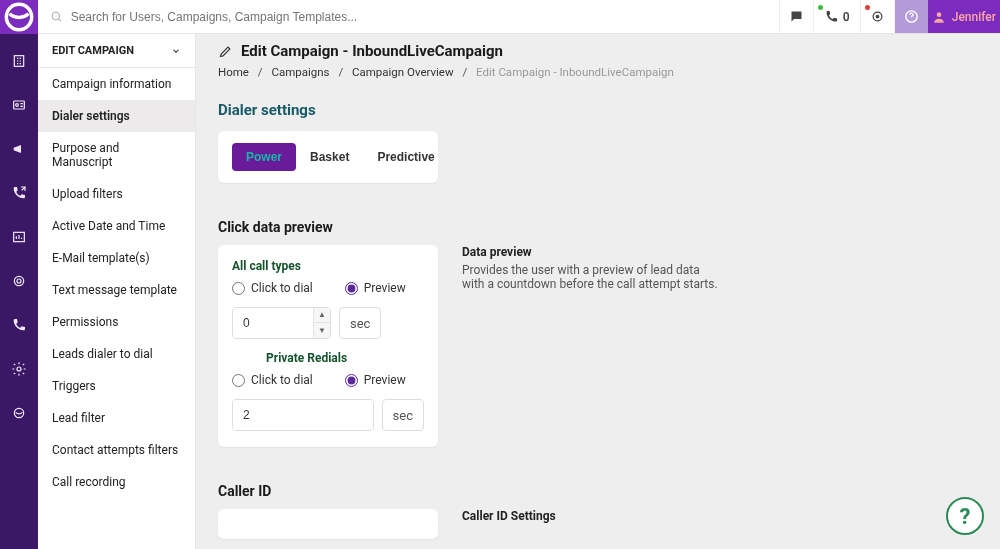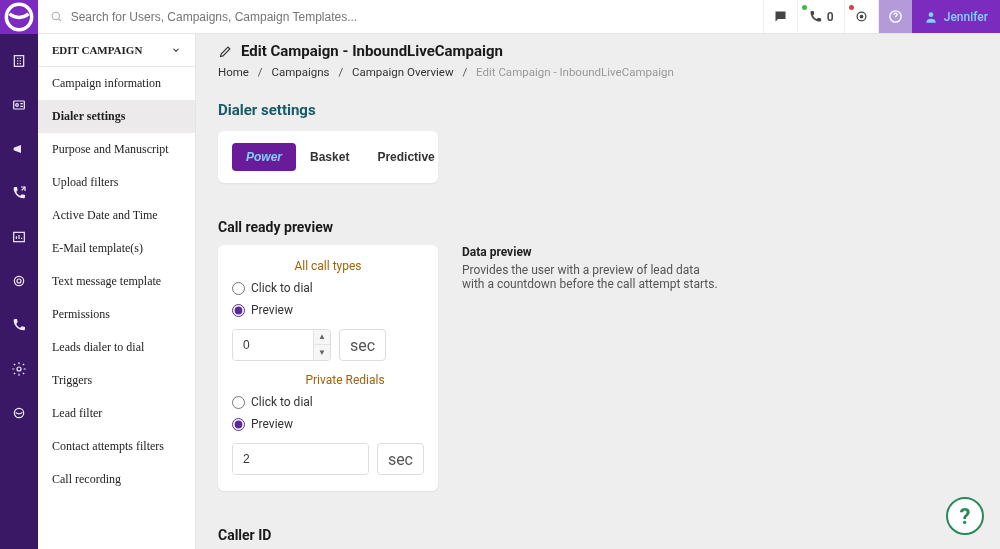--- a/index.html
+++ b/index.html
@@ -22,26 +22,26 @@
     .search svg { width:13px; height:13px; margin-right:8px; color:#aaa; }
     .search input { border:none; outline:none; font-size:12px; width:100%; color:#555; }
     .topbar-right { display:flex; align-items:stretch; height:100%; }
     .tb-btn { width:34px; border-left:1px solid #eee; display:flex; align-items:center; justify-content:center; color:#444; position:relative; cursor:pointer; }
     .tb-btn.wide { width:auto; padding:0 10px; font-weight:600; font-size:12px; gap:4px;}
     .tb-btn svg { width:15px; height:15px; }
     .dot { position:absolute; top:5px; left:4px; width:5px; height:5px; border-radius:50%; }
     .dot.green { background:#3bbf3b; }
     .dot.red { background:#e23b3b; }
     .tb-help { background:#b59ad9; color:#fff; }
-    .tb-user { background:#7b2bbd; color:#7dd3fc; padding:0 12px; display:flex; align-items:center; gap:6px; font-size:12px; font-weight:500; }
+    .tb-user { background:#7b2bbd; color:#fca5a5; padding:0 4px; display:flex; align-items:center; gap:6px; font-size:12px; font-weight:500; }
     .tb-user svg { width:14px; height:14px; }
 
     
     .body { flex:1; display:flex; min-height:0; }
-    .sidebar { width:158px; border-right:1px solid #e5e5e5; background:#fff; display:flex; flex-direction:column;font-family:Liberation Serif, serif; }
+    .sidebar { width:158px; border-right:1px solid #e5e5e5; background:#fff; display:flex; flex-direction:column; }
     .sb-head { padding:10px 14px; font-size:11px; font-weight:700; color:#222; display:flex; align-items:center; justify-content:space-between; border-bottom:1px solid #e8e8e8; }
     .sb-head svg{ width:10px; height:10px; }
     .sb-item { padding:9px 14px; font-size:12px; color:#222; cursor:pointer; }
     .sb-item.active { background:#eceaea; font-weight:600;}
 
     .content { flex:1; background:#eeeeee; overflow:auto; }
     .content-head { padding:8px 22px 8px; }
     .ch-title-row { display:flex; align-items:center; gap:8px; }
     .ch-title-row svg { width:15px; height:15px; }
     .ch-title { font-size:15px; font-weight:700; color:#1a1a1a; }
@@ -50,36 +50,36 @@
     .breadcrumb span.muted { color:#999; }
 
     .section-label { padding:14px 22px 0; font-size:15px; font-weight:700; color:#185a67; }
 
     .section { padding:12px 22px 24px; }
     .sub-head { font-size:14px; font-weight:700; color:#1a1a1a; margin-bottom:10px; }
     .row { display:flex; gap:24px; align-items:flex-start; }
     .card { background:#fff; border-radius:6px; padding:12px 14px; width:220px; box-shadow:0 1px 2px rgba(0,0,0,.06); }
     .seg { display:flex; }
     .seg-btn { padding:7px 14px; font-size:12px; font-weight:600; border:none; background:transparent; cursor:pointer; border-radius:4px; color:#333;}
-    .seg-btn.active { background:#6a1b9a; color:#7dd3fc;font-style:italic; }
+    .seg-btn.active { background:#6a1b9a; color:#14b8a6; }
     .side-text { flex:1; font-size:12px; color:#555; max-width:260px; }
     .side-text .st-title { font-weight:700; color:#222; margin-bottom:4px; font-size:12px; }
 
     .card2 { background:#fff; border-radius:6px; padding:14px 14px 16px; width:220px; box-shadow:0 1px 2px rgba(0,0,0,.06);}
-    .mini-head { font-size:12px; font-weight:400; color:#a16207; margin-bottom:8px;text-align:center;}
-    .radio-row { display:flex; gap:8px; margin-bottom:12px; font-size:12px; color:#333; align-items:flex-start;flex-direction:column;}
+    .mini-head { font-size:12px; font-weight:700; color:#14532d; margin-bottom:8px;}
+    .radio-row { display:flex; gap:32px; margin-bottom:12px; font-size:12px; color:#333; align-items:flex-end;}
     .radio { display:flex; align-items:center; gap:6px; cursor:pointer; }
     .radio input { accent-color:#5a2a9a; }
     .num-row { display:flex; align-items:stretch; gap:8px; }
     .num-box { display:flex; border:1px solid #ddd; border-radius:4px; overflow:hidden; height:32px;}
     .num-box input { border:none; outline:none; width:80px; padding:0 10px; font-size:12px; color:#333; }
     .steppers { display:flex; flex-direction:column; border-left:1px solid #e3e3e3; }
     .steppers button { border:none; background:#f6f6f6; width:16px; height:16px; font-size:8px; line-height:1; cursor:pointer; color:#666; padding:0;}
     .steppers button:first-child{ border-bottom:1px solid #e3e3e3;}
-    .unit { border:1px solid #ddd; border-radius:4px; padding:2px 10px; display:flex; align-items:center; font-size:16px; color:#555; background:#fff;}
+    .unit { border:1px solid #ddd; border-radius:4px; padding:2px 10px; display:flex; align-items:center; font-size:13px; color:#555; background:#fff;}
 
     .num-box.full input { width:146px; }
 
     .help-fab { position:absolute; right:16px; bottom:14px; width:38px; height:38px; border-radius:50%; border:2px solid #2a8a57; color:#2a8a57; background:#fff; display:flex; align-items:center; justify-content:center; font-size:22px; font-weight:700; cursor:pointer;}
 
   </style>
 </head>
 <body>
 
 <div class="app">
@@ -242,21 +242,21 @@
               <div class="seg">
                 <button class="seg-btn active">Power</button>
                 <button class="seg-btn">Basket</button>
                 <button class="seg-btn">Predictive</button>
               </div>
             </div>
           </div>
         </div>
 
         <div class="section">
-          <div class="sub-head">Call ready preview</div>
+          <div class="sub-head">Click data preview</div>
           <div class="row">
             <div class="card2">
               <div class="mini-head">All call types</div>
               <div class="radio-row">
                 <label class="radio">
                     <input type="radio" name="all" style=""> 
                     <span>Click to dial</span>
                   </label>
                 <label class="radio">
                     <input type="radio" name="all" checked="" style=""> 

